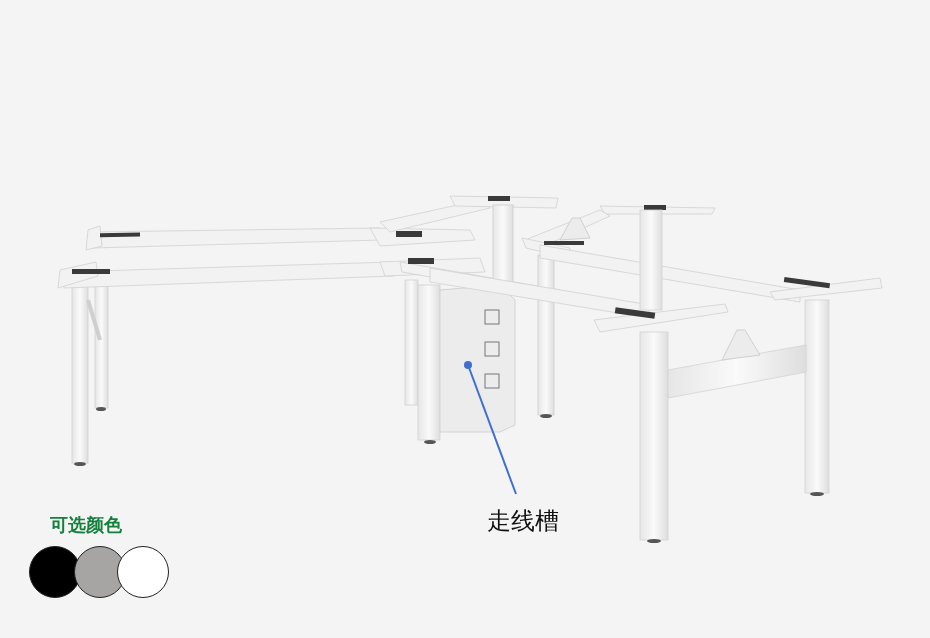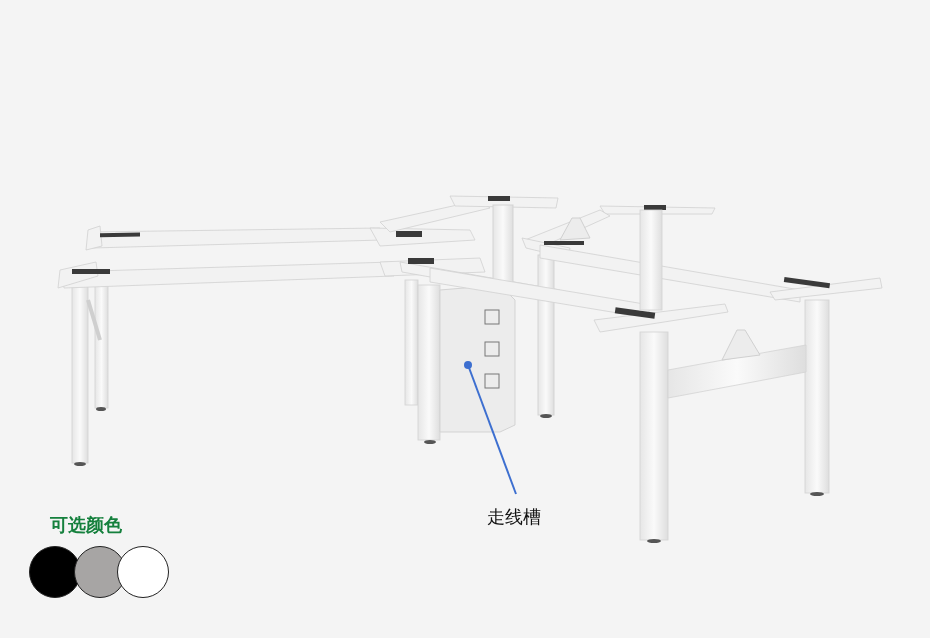--- a/index.html
+++ b/index.html
@@ -1,19 +1,19 @@
 <!DOCTYPE html>
 <html><head>
 <meta charset="utf-8">
 <style>
   html, body { margin:0; padding:0; }
   body { width:930px; height:638px; background:#f4f4f4; position:relative; overflow:hidden;
          font-family:"DejaVu Sans","Liberation Sans",sans-serif; }
   #scene { position:absolute; left:0; top:0; width:930px; height:638px; }
-  .callout-label { position:absolute; left:487px; top:505px; font-size:18px; color:#111; }
+  .callout-label { position:absolute; left:487px; top:505px; font-size:24px; color:#111; }
   .colors-title { position:absolute; left:38px; top:513px; font-size:18px; font-weight:bold; color:#15803d;margin-left:12px; }
   .swatches { position:absolute; left:29px; top:546px; width:150px; height:56px; }
   .swatch { position:absolute; top:0; width:52px; height:52px; border-radius:50%; border:1px solid #222; box-sizing:border-box; cursor:pointer; }
 </style>
 </head>
 <body>
 
 <svg id="scene" viewBox="0 0 930 638" xmlns="http://www.w3.org/2000/svg">
   <defs>
     <linearGradient id="legG" x1="0" x2="1">

